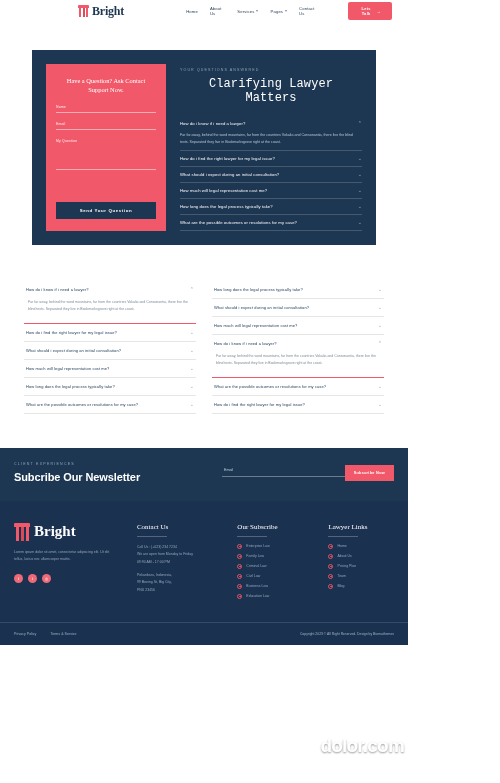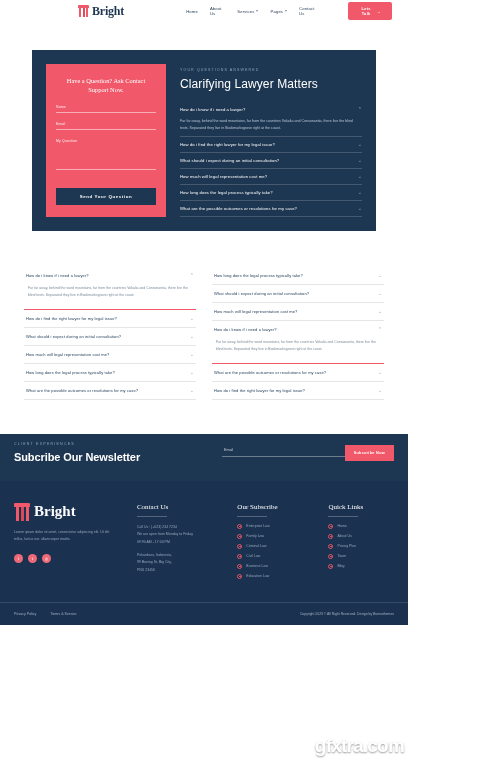--- a/index.html
+++ b/index.html
@@ -72,37 +72,37 @@
   .form-panel { width:120px; background:#f1596a; padding:12px 10px 12px; display:flex; flex-direction:column;}
   .form-title { font-family:"Liberation Serif", serif; color:#fff; font-size:6.4px; text-align:center; line-height:1.45; margin-bottom:10px;}
   .field { margin-bottom:9px; }
   .field label { display:block; font-size:3.4px; color:rgba(255,255,255,.92); margin-bottom:3px; letter-spacing:.2px;}
   .field .line { height:1px; background:rgba(255,255,255,.5); }
   .field.msg .line { margin-top:26px; }
   .send-btn { margin-top:auto; background:#1d3651; color:#fff; border:none; font-size:4.4px;
      padding:6px 0; letter-spacing:.6px; font-weight:bold;}
   .qa-panel { flex:1; padding-top:4px; }
   .eyebrow { font-size:3.6px; color:#8fa4ba; letter-spacing:1.1px; text-transform:uppercase; margin-bottom:5px;}
-  .qa-head { font-family:Liberation Sans, sans-serif; color:#fff; font-size:12px; margin-bottom:11px; letter-spacing:.1px;}
+  .qa-head { font-family:Liberation Mono, monospace; color:#fff; font-size:12px; margin-bottom:11px; letter-spacing:.1px;text-align:center;}
   .acc-item { border-bottom:1px solid rgba(255,255,255,.18); padding:5px 0; }
   .acc-q { display:flex; justify-content:space-between; align-items:center; font-size:4.2px; color:#ffffff; letter-spacing:.1px;}
   .acc-q .chev { font-size:5px; color:#9fb2c6; line-height:1;}
   .acc-a { font-size:3.6px; color:#b9c7d6; line-height:1.85; margin-top:6px; }
 
   
   .cols { width:360px; margin:0 auto; display:flex; gap:16px; padding-bottom:34px;}
   .col { flex:1; }
   .litem { border-bottom:1px solid #e6e6e6; padding:6px 2px; }
   .litem.open { border-bottom:1px solid #f1596a; }
   .lq { display:flex; justify-content:space-between; align-items:center; font-size:4px; color:#26415d; letter-spacing:.1px;}
   .lq .chev { color:#9aa6b2; font-size:5px; line-height:1;}
   .la { font-size:3.5px; color:#7c8b99; line-height:1.95; padding:7px 2px 4px; }
 
   
-  .news { background:#1d3651; padding:8px 0 18px; }
+  .news { background:#1d3651; padding:14px 0 18px; }
   .news-inner { width:380px; margin:0 auto; display:flex; align-items:flex-end; justify-content:space-between;}
   .news-eyebrow { font-size:3.6px; color:#8fa4ba; letter-spacing:1.2px; text-transform:uppercase; margin-bottom:5px;}
   .news-title { font-size:11px; color:#fff; font-weight:bold; letter-spacing:-.1px;}
   .news-form { display:flex; align-items:center; gap:0; width:172px; margin-bottom:2px;}
   .news-input { flex:1; border:none; border-bottom:1px solid rgba(255,255,255,.35); background:transparent;
      color:#c4d1de; font-size:3.6px; padding:0 0 4px 2px; font-family:"Liberation Sans",sans-serif; outline:none;}
   .news-input::placeholder{color:#c4d1de;}
   .news-btn { background:#f1596a; color:#fff; border:none; font-size:3.8px; padding:6px 9px; letter-spacing:.3px; font-weight:bold;}
 
   
@@ -413,21 +413,21 @@
           <li>
               <span class="dot">
                 <i></i>
               </span>
               <span>Education Law</span>
             </li>
         </ul>
       </div>
 
       <div class="fcol fcol-quick">
-        <div class="fhead">Quick Links</div>
+        <div class="fhead">Lawyer Links</div>
         <div class="fhead-rule"></div>
         <ul class="flist">
           <li>
               <span class="dot">
                 <i></i>
               </span>
               <span>Home</span>
             </li>
           <li>
               <span class="dot">
@@ -462,15 +462,15 @@
       <div class="fb-inner">
         <div class="fb-left">
           <a>Privacy Policy</a>
           <a>Terms &amp; Service</a>
         </div>
         <div class="fb-right">Copyright 2023 © All Right Reserved. Design by Biornathemes</div>
       </div>
     </div>
   </div>
 
-  <div class="watermark">gfxtra.com</div>
+  <div class="watermark">dolor.com</div>
 
 </div>
 
 </body></html>

